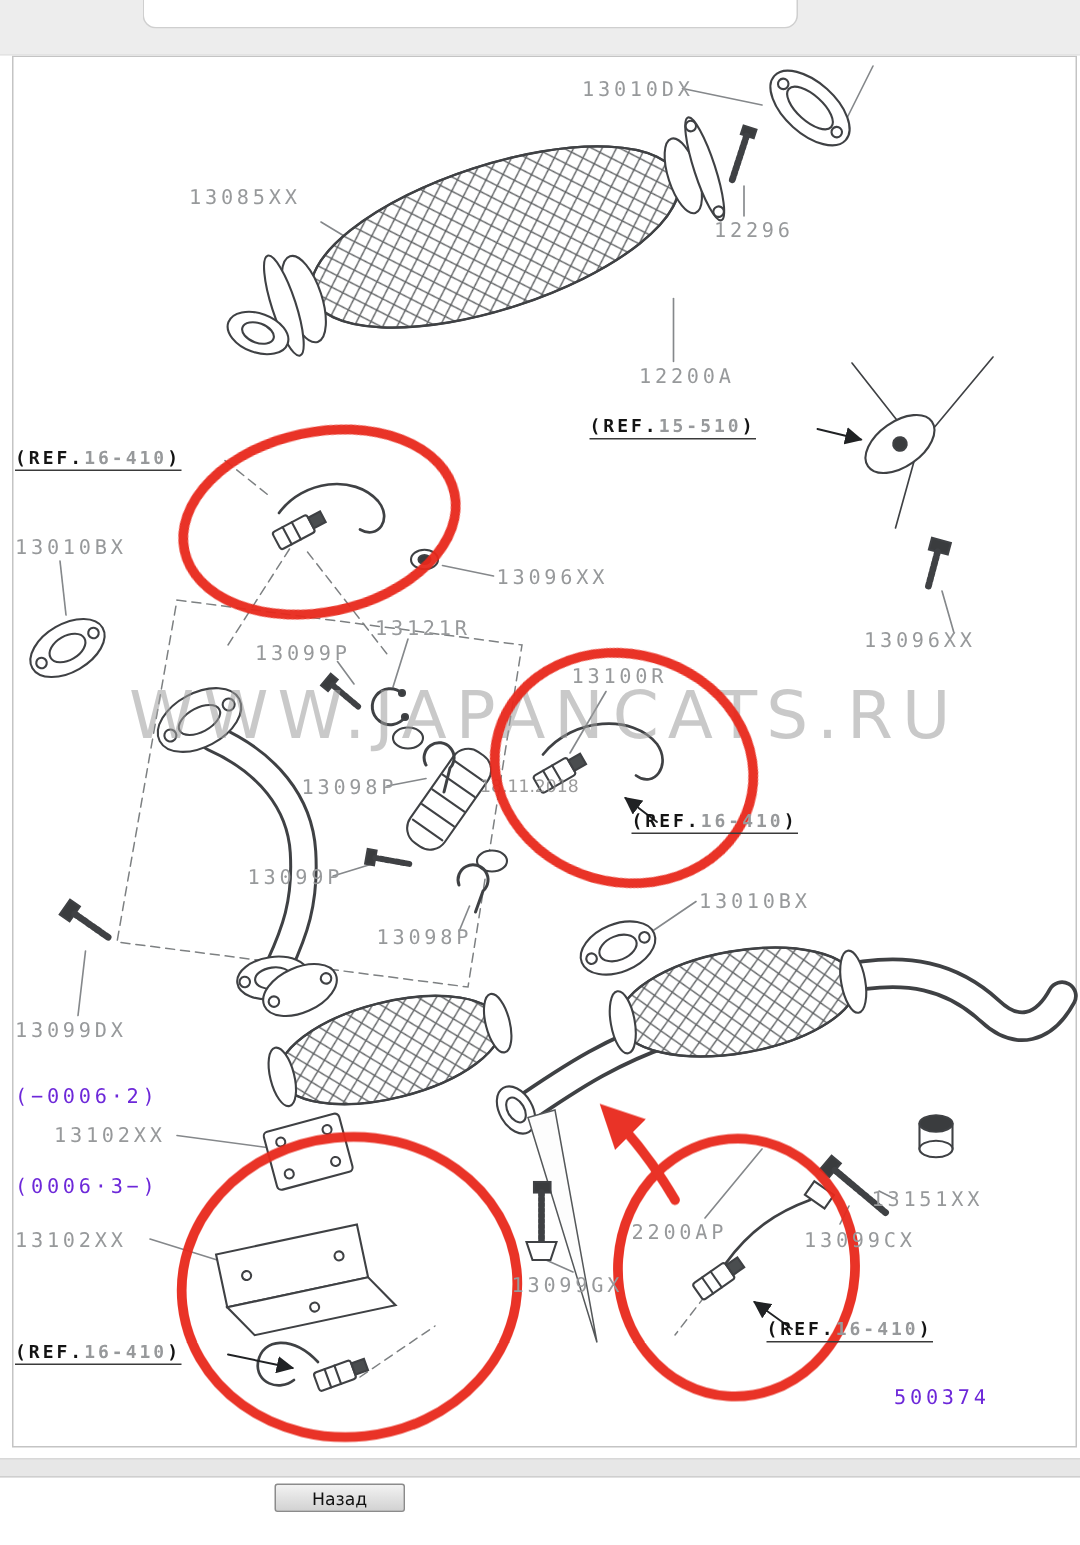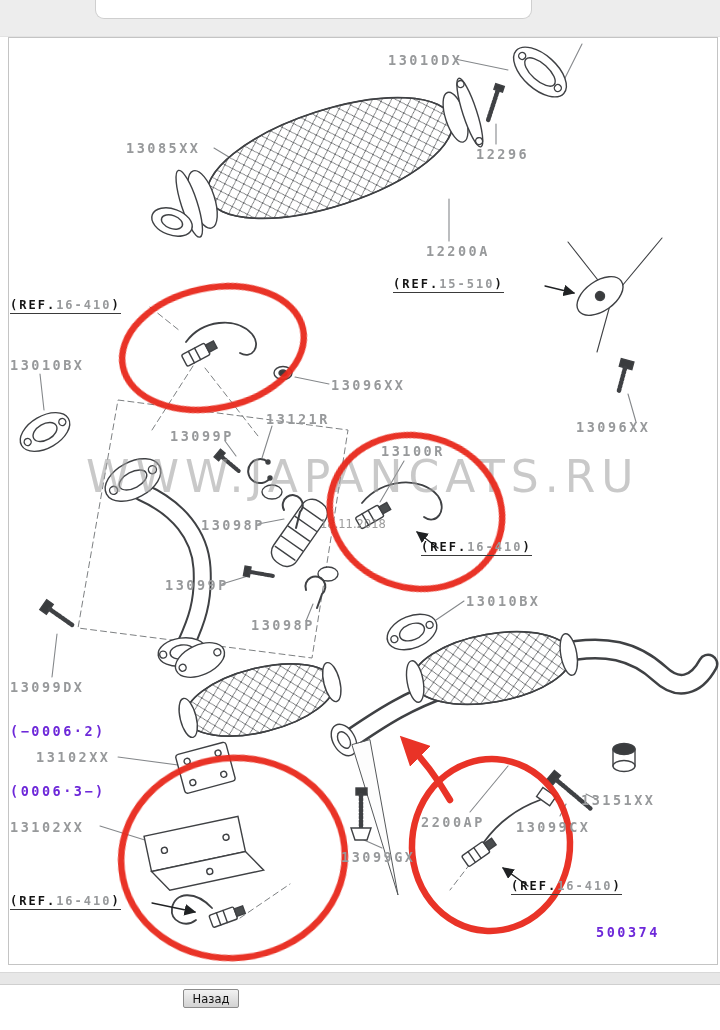--- a/index.html
+++ b/index.html
@@ -11,37 +11,37 @@
   .top-bar { position:absolute; left:95px; top:0; width:437px; height:19px;
              background:#ffffff; border:1px solid #cfcfcf; border-top:none;
              border-radius:0 0 9px 9px; }
 
   .panel { position:absolute; left:8px; top:37px; width:710px; height:928px;
            background:#ffffff; border:1px solid #c4c4c4; }
 
   svg.art { position:absolute; left:0; top:0; width:720px; height:1030px; }
 
   .plbl { position:absolute; font-family:"DejaVu Sans Mono","Liberation Mono",monospace;
-          font-weight:bold; font-size:13.5px; letter-spacing:2.5px; color:#97999b;
+          font-weight:normal; font-size:13.5px; letter-spacing:2.5px; color:#97999b;
           white-space:nowrap; z-index:5; }
   .plbl.dark { color:#6d28d9; }
 
   .ref-label { position:absolute; font-family:"DejaVu Sans Mono","Liberation Mono",monospace;
                font-weight:bold; font-size:12px; letter-spacing:2px; white-space:nowrap;
                border-bottom:1.5px solid #3a3a3a; padding-bottom:1px; z-index:5; cursor:pointer; }
   .ref-label .dk { color:#141414; }
   .ref-label .num { color:#97999b; }
 
   .strip { position:absolute; left:0; top:972px; width:720px; height:13px;
            background:#e7e7e7; border-top:1px solid #d8d8d8; border-bottom:1px solid #cfcfcf; }
 
   .back-btn { position:absolute; left:183px; top:989px; min-width:56px; height:19px;
               font-family:"DejaVu Sans","Liberation Sans",sans-serif; font-size:11.5px;
               color:#111; background:linear-gradient(#f2f2f2,#d2d2d2);
-              border:1px solid #8b8b8b; border-radius:2px; padding:0 8px; cursor:pointer; z-index:6; }
+              border:1px solid #8b8b8b; border-radius:2px; padding:0 24px; cursor:pointer; z-index:6; }
 </style>
 </head>
 <body>
 
 <div class="screen">
 
   <div class="panel"></div>
 
   <svg class="art" viewBox="0 0 720 1030" xmlns="http://www.w3.org/2000/svg">
     <defs>
@@ -328,41 +328,41 @@
     <g stroke="#e8291c" stroke-width="6.5" fill="none" opacity="0.95" stroke-linecap="round">
       <ellipse cx="213" cy="348" rx="92" ry="60" transform="rotate(-12 213 348)"></ellipse>
       <ellipse cx="416" cy="512" rx="87" ry="76" transform="rotate(16 416 512)"></ellipse>
       <ellipse cx="233" cy="858" rx="112" ry="100" transform="rotate(-6 233 858)"></ellipse>
       <ellipse cx="491" cy="845" rx="79" ry="86" transform="rotate(4 491 845)"></ellipse>
       <path d="M450 800 C436 776,422 758,406 742" marker-end="url(#mred)"></path>
     </g>
   </svg>
 
   <div class="plbl" style="left:388px; top:52px;">13010DX</div>
-  <div class="plbl" style="left:126px; top:140px;">13085XX</div>
+  <div class="plbl" style="left:126px; top:124px;">13085XX</div>
   <div class="plbl" style="left:476px; top:146px;text-align:center;">12296</div>
   <div class="plbl" style="left:426px; top:243px;">12200A</div>
   <div class="plbl" style="left:10px;  top:357px;">13010BX</div>
   <div class="plbl" style="left:331px; top:377px;">13096XX</div>
   <div class="plbl" style="left:576px; top:419px;">13096XX</div>
-  <div class="plbl" style="left:250px; top:411px;margin-left:16px;">13121R</div>
+  <div class="plbl" style="left:250px; top:411px;">13121R</div>
   <div class="plbl" style="left:170px; top:428px;">13099P</div>
   <div class="plbl" style="left:381px; top:443px;">13100R</div>
   <div class="plbl" style="left:201px; top:517px;">13098P</div>
   <div class="plbl" style="left:165px; top:577px;">13099P</div>
   <div class="plbl" style="left:466px; top:593px;">13010BX</div>
   <div class="plbl" style="left:251px; top:617px;">13098P</div>
   <div class="plbl" style="left:10px;  top:679px;">13099DX</div>
   <div class="plbl dark" style="left:10px; top:723px;">(−0006·2)</div>
   <div class="plbl" style="left:36px;  top:749px;">13102XX</div>
   <div class="plbl dark" style="left:10px; top:783px;">(0006·3−)</div>
   <div class="plbl" style="left:10px;  top:819px;">13102XX</div>
   <div class="plbl" style="left:421px; top:814px;">2200AP</div>
   <div class="plbl" style="left:581px; top:792px;">13151XX</div>
-  <div class="plbl" style="left:516px; top:819px;">13099CX</div>
+  <div class="plbl" style="left:536px; top:819px;">13099CX</div>
   <div class="plbl" style="left:341px; top:849px;">13099GX</div>
   <div class="plbl dark" style="left:596px; top:924px;">500374</div>
 
   <div class="ref-label" style="left:393px; top:277px;">
     <span class="dk">(REF.</span><span class="num">15-510</span><span class="dk">)</span>
   </div>
   <div class="ref-label" style="left:10px; top:298px;">
     <span class="dk">(REF.</span><span class="num">16-410</span><span class="dk">)</span>
   </div>
   <div class="ref-label" style="left:421px; top:540px;">

